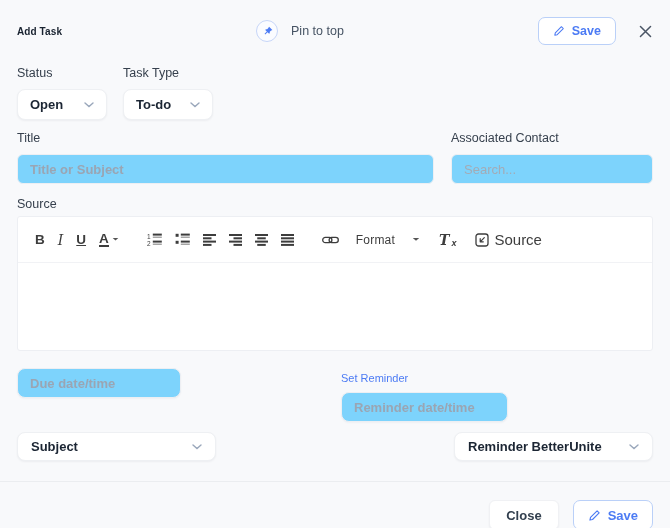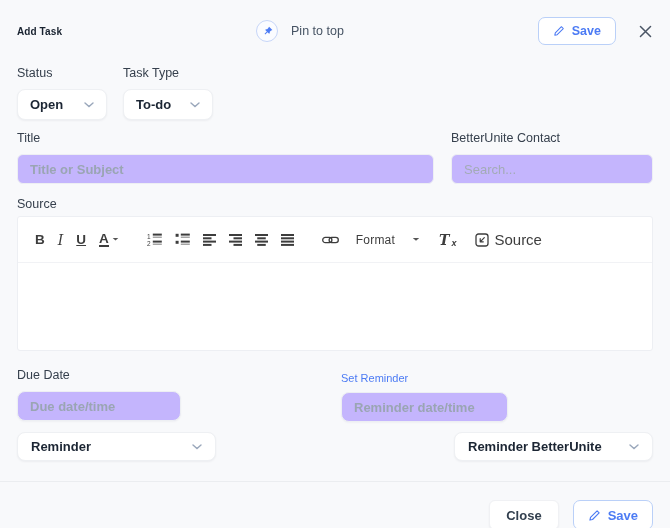--- a/index.html
+++ b/index.html
@@ -32,21 +32,21 @@
   
   .field-label{ font-size:12.5px; line-height:15px; color:#36404d; display:block; }
   .sel{
     background:#fff; border:1px solid #eef0f3; border-radius:8px;
     box-shadow:0 1px 2px rgba(16,24,40,.05);
     display:flex; align-items:center; justify-content:space-between;
     padding:0 12px; cursor:pointer;
   }
   .sel-value{ font-size:13px; font-weight:bold; color:#1b2533; }
   .txt{
-    width:100%; background:#c4b5fd; border:1px solid #edeff3; border-radius:6px;
+    width:100%; background:#7dd3fc; border:1px solid #edeff3; border-radius:6px;
     height:30px; padding:0 12px; font-size:13px; color:#1b2533; outline:none;
     font-family:"Liberation Sans",sans-serif;
   }
   .txt.bold-ph::placeholder{ color:#9aa5b3; font-weight:bold; }
   .txt.norm-ph::placeholder{ color:#a3abb6; }
   .txt.rounded{ border-radius:8px; box-shadow:0 1px 2px rgba(16,24,40,.04); }
 
   
   .row-a{ display:flex; gap:16px; margin-top:21px; }
   .row-a .group{ width:90px; }
@@ -162,21 +162,21 @@
       </div>
     </div>
   </div>
 
   <div class="row-b px">
     <div class="grp-title">
       <span class="field-label">Title</span>
       <input class="txt bold-ph" type="text" placeholder="Title or Subject" style="">
     </div>
     <div class="grp-contact">
-      <span class="field-label">BetterUnite Contact</span>
+      <span class="field-label">Associated Contact</span>
       <input class="txt norm-ph" type="text" placeholder="Search..." style="">
     </div>
   </div>
 
   <div class="content-sec px">
     <span class="field-label">Source</span>
     <div class="editor">
       <div class="toolbar">
         <button class="tb-btn g-bold">B</button>
         <button class="tb-btn g-italic">I</button>
@@ -295,32 +295,31 @@
           <span class="g-srclbl">Source</span>
         </button>
       </div>
       <div class="ed-divider"></div>
       <div class="ed-body"></div>
     </div>
   </div>
 
   <div class="row-c px">
     <div class="grp-due">
-      <span class="field-label">Due Date</span>
       <input class="txt bold-ph rounded due-input" type="text" placeholder="Due date/time" style="">
     </div>
     <div>
       <button class="link">Set Reminder</button><br>
       <input class="txt bold-ph rounded rem-input" type="text" placeholder="Reminder date/time" style="">
     </div>
   </div>
 
   <div class="row-d px">
     <div class="sel sel-cat">
-      <span class="sel-value">Reminder</span>
+      <span class="sel-value">Subject</span>
       <span style="display:flex">
         <svg width="10" height="6" viewBox="0 0 10 6">
             <path d="M1 1l4 3.6L9 1" fill="none" stroke="#9aa7bb" stroke-width="1.4" stroke-linecap="round"></path>
           </svg>
       </span>
     </div>
     <div class="sel sel-asg">
       <span class="sel-value">Reminder BetterUnite</span>
       <span style="display:flex">
         <svg width="10" height="6" viewBox="0 0 10 6">

